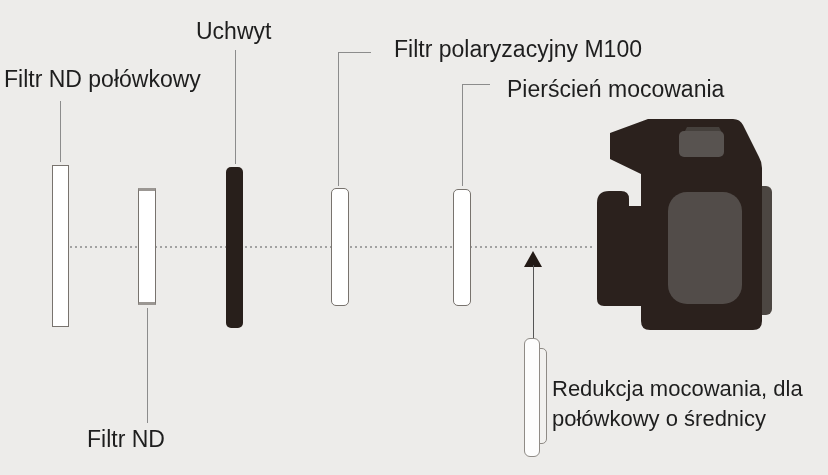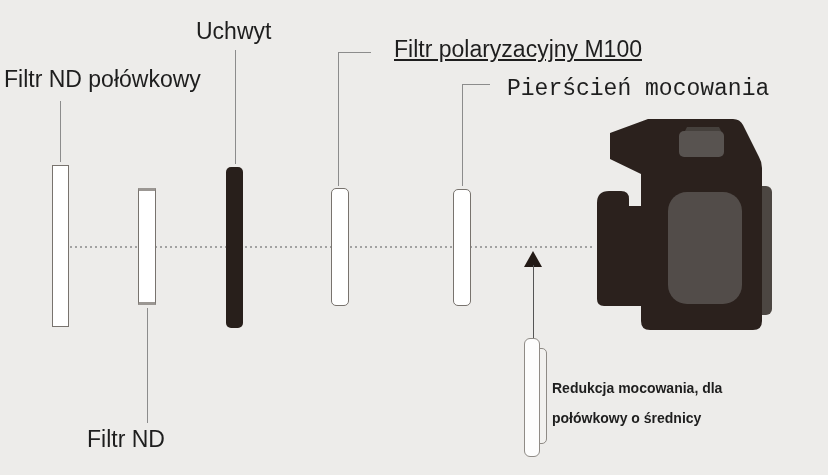--- a/index.html
+++ b/index.html
@@ -14,24 +14,23 @@
   }
   .label{
     position:absolute;
     font-size:23px;
     line-height:26px;
     white-space:nowrap;
     color:var(--text,#1e1e1e);
   }
   .label-small{
     position:absolute;
-    font-size:14px;
+    font-size:22px;
     line-height:29.5px;
     color:var(--text,#1e1e1e);
-    font-weight:bold;
   }
   .leader-v{position:absolute;width:1px;background:var(--leader-line,#8c8c8c);}
   .leader-h{position:absolute;height:1px;background:var(--leader-line,#8c8c8c);}
   .axis-dots{
     position:absolute;left:60px;top:246px;width:535px;height:2px;z-index:0;
     background:repeating-linear-gradient(to right,var(--dotted-axis,#a2a2a2) 0 2px,transparent 2px 5px);
   }
   .filter{
     position:absolute;z-index:1;
     background:var(--filter-fill,#ffffff);
@@ -70,23 +69,23 @@
 <body>
 
 <div class="stage">
 
   <div class="axis-dots"></div>
 
   <div class="label" style="left:4px;top:66px;text-align:center;">Filtr ND połówkowy</div>
 
   <div class="label" style="left:196px;top:18px;">Uchwyt</div>
 
-  <div class="label" style="left:394px;top:36px;text-decoration:underline;">Filtr polaryzacyjny M100</div>
+  <div class="label" style="left:394px;top:36px;">Filtr polaryzacyjny M100</div>
 
-  <div class="label" style="left:507px;top:76px;font-family:Liberation Mono, monospace;">Pierścień mocowania</div>
+  <div class="label" style="left:507px;top:76px;">Pierścień mocowania</div>
 
   <div class="label" style="left:87px;top:426px;">Filtr ND</div>
 
   <div class="label-small" style="left:552px;top:374px;">
     <span style="display:block">Redukcja mocowania, dla</span>
     <span style="display:block">połówkowy o średnicy</span>
   </div>
 
   <div class="leader-v" style="left:60px;top:101px;height:61px;"></div>
   <div class="leader-v" style="left:235px;top:50px;height:114px;"></div>

